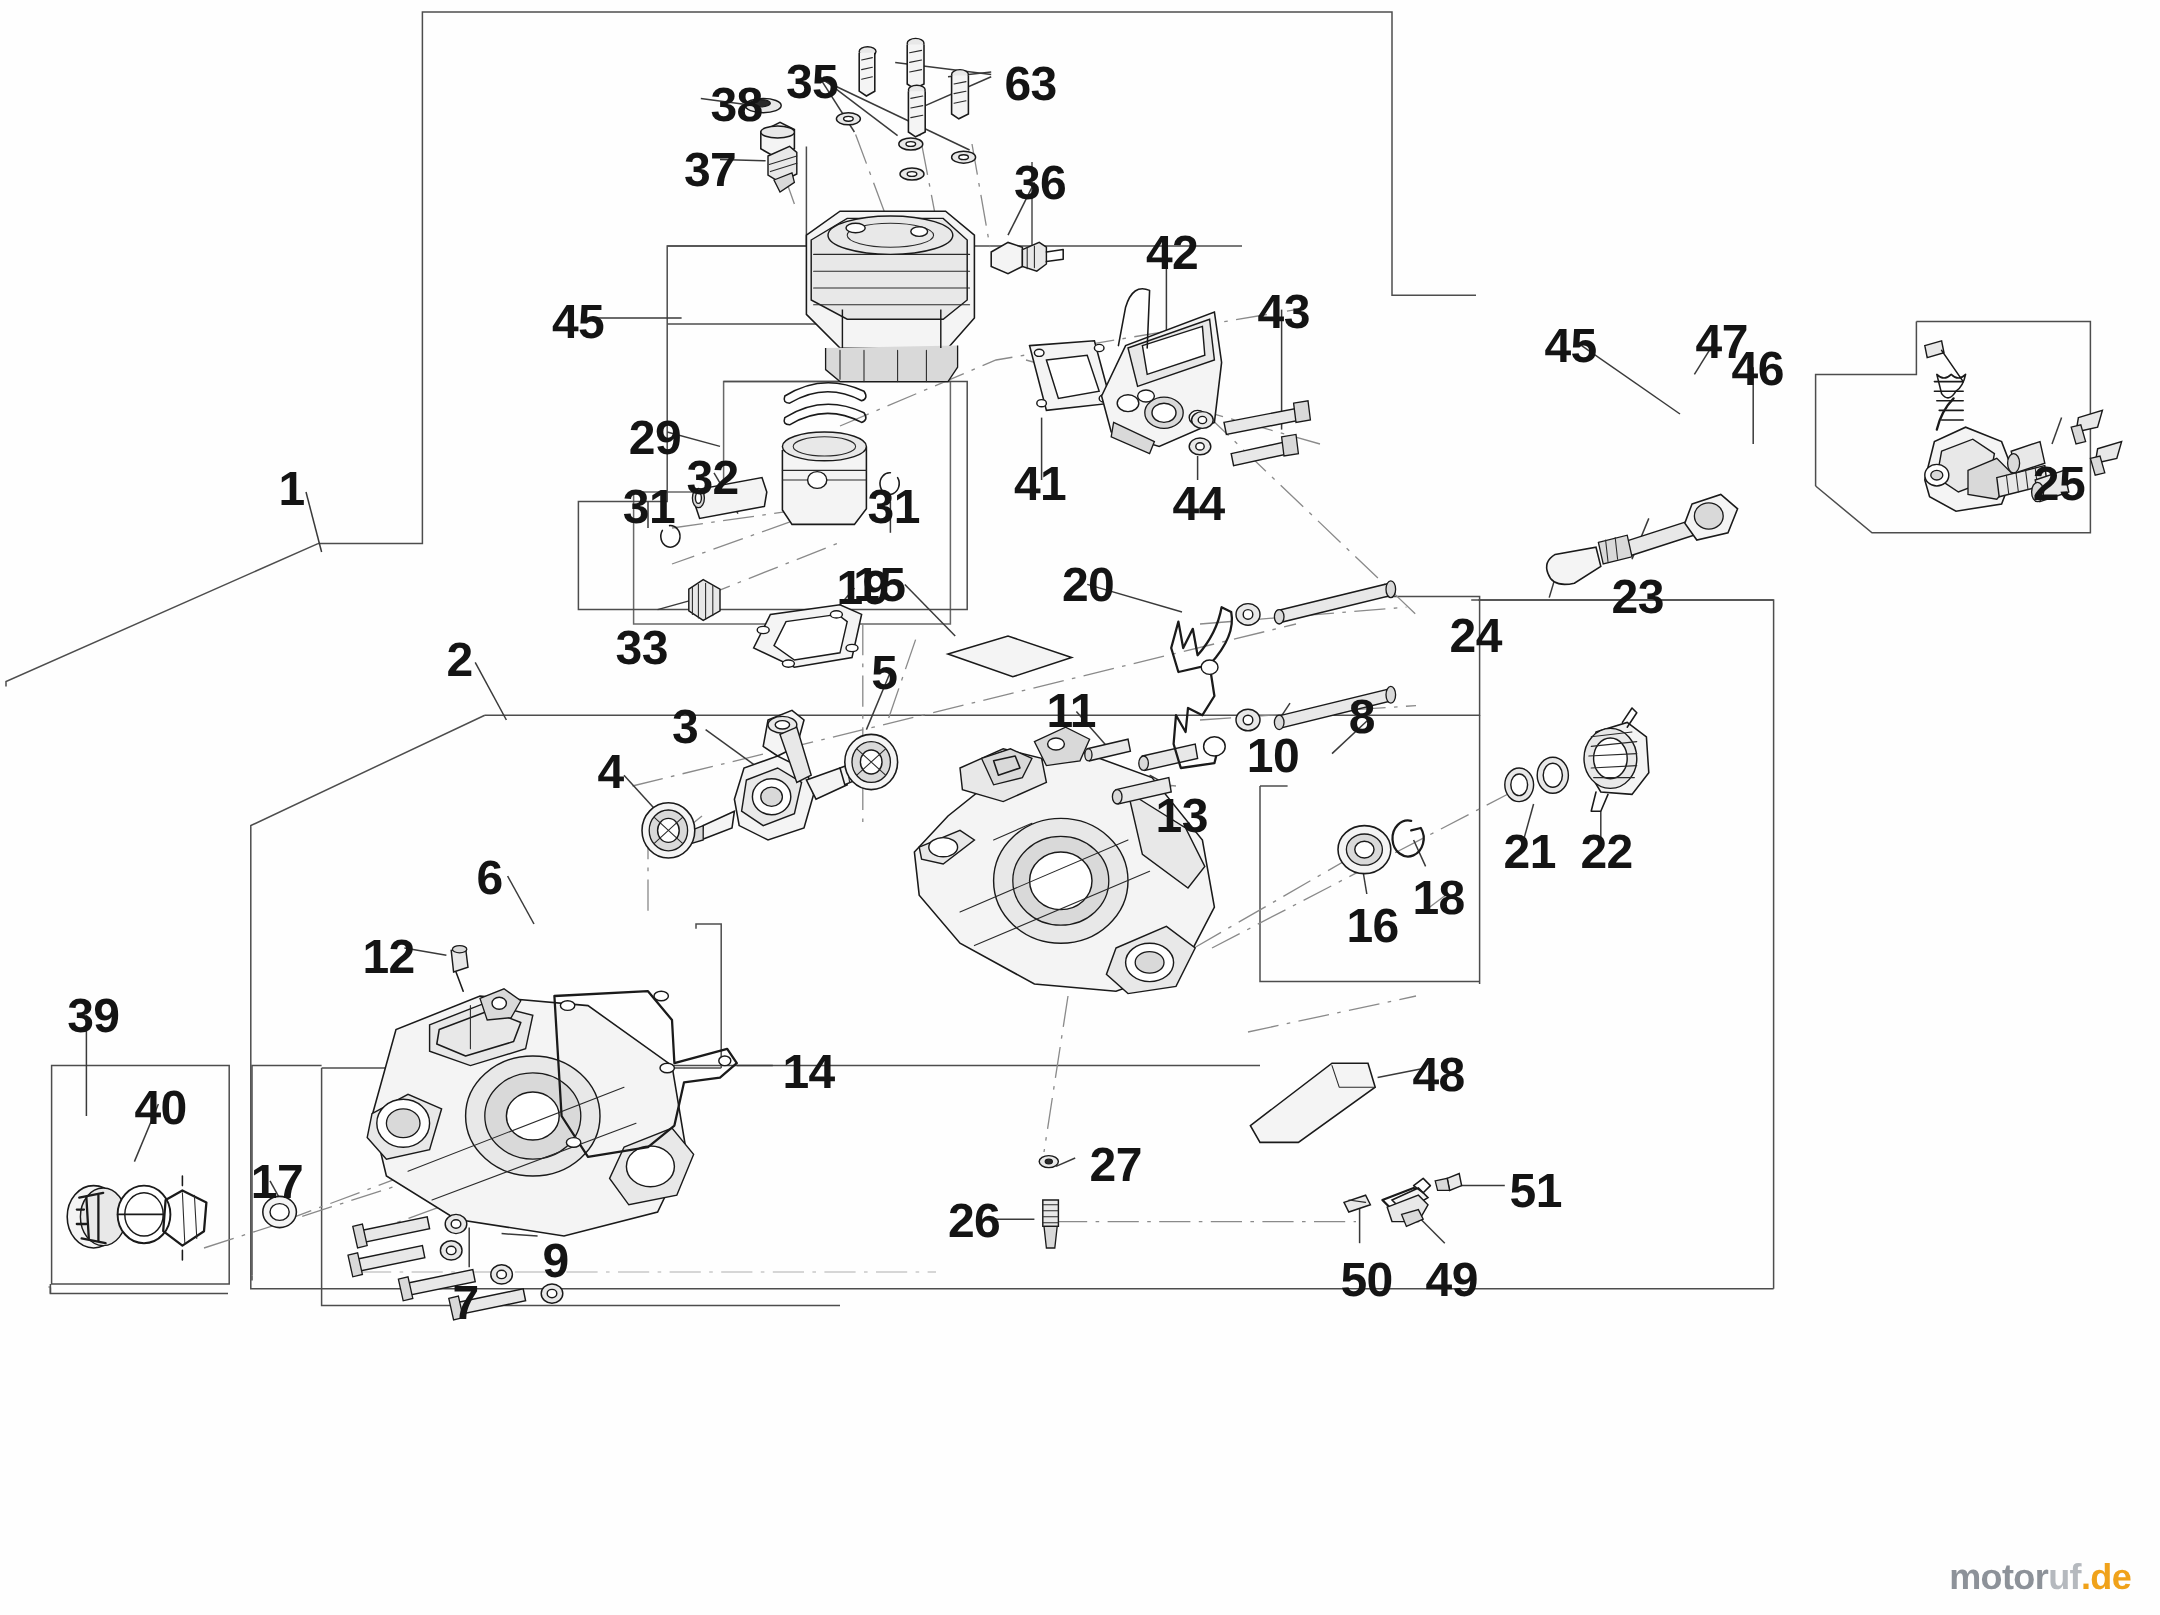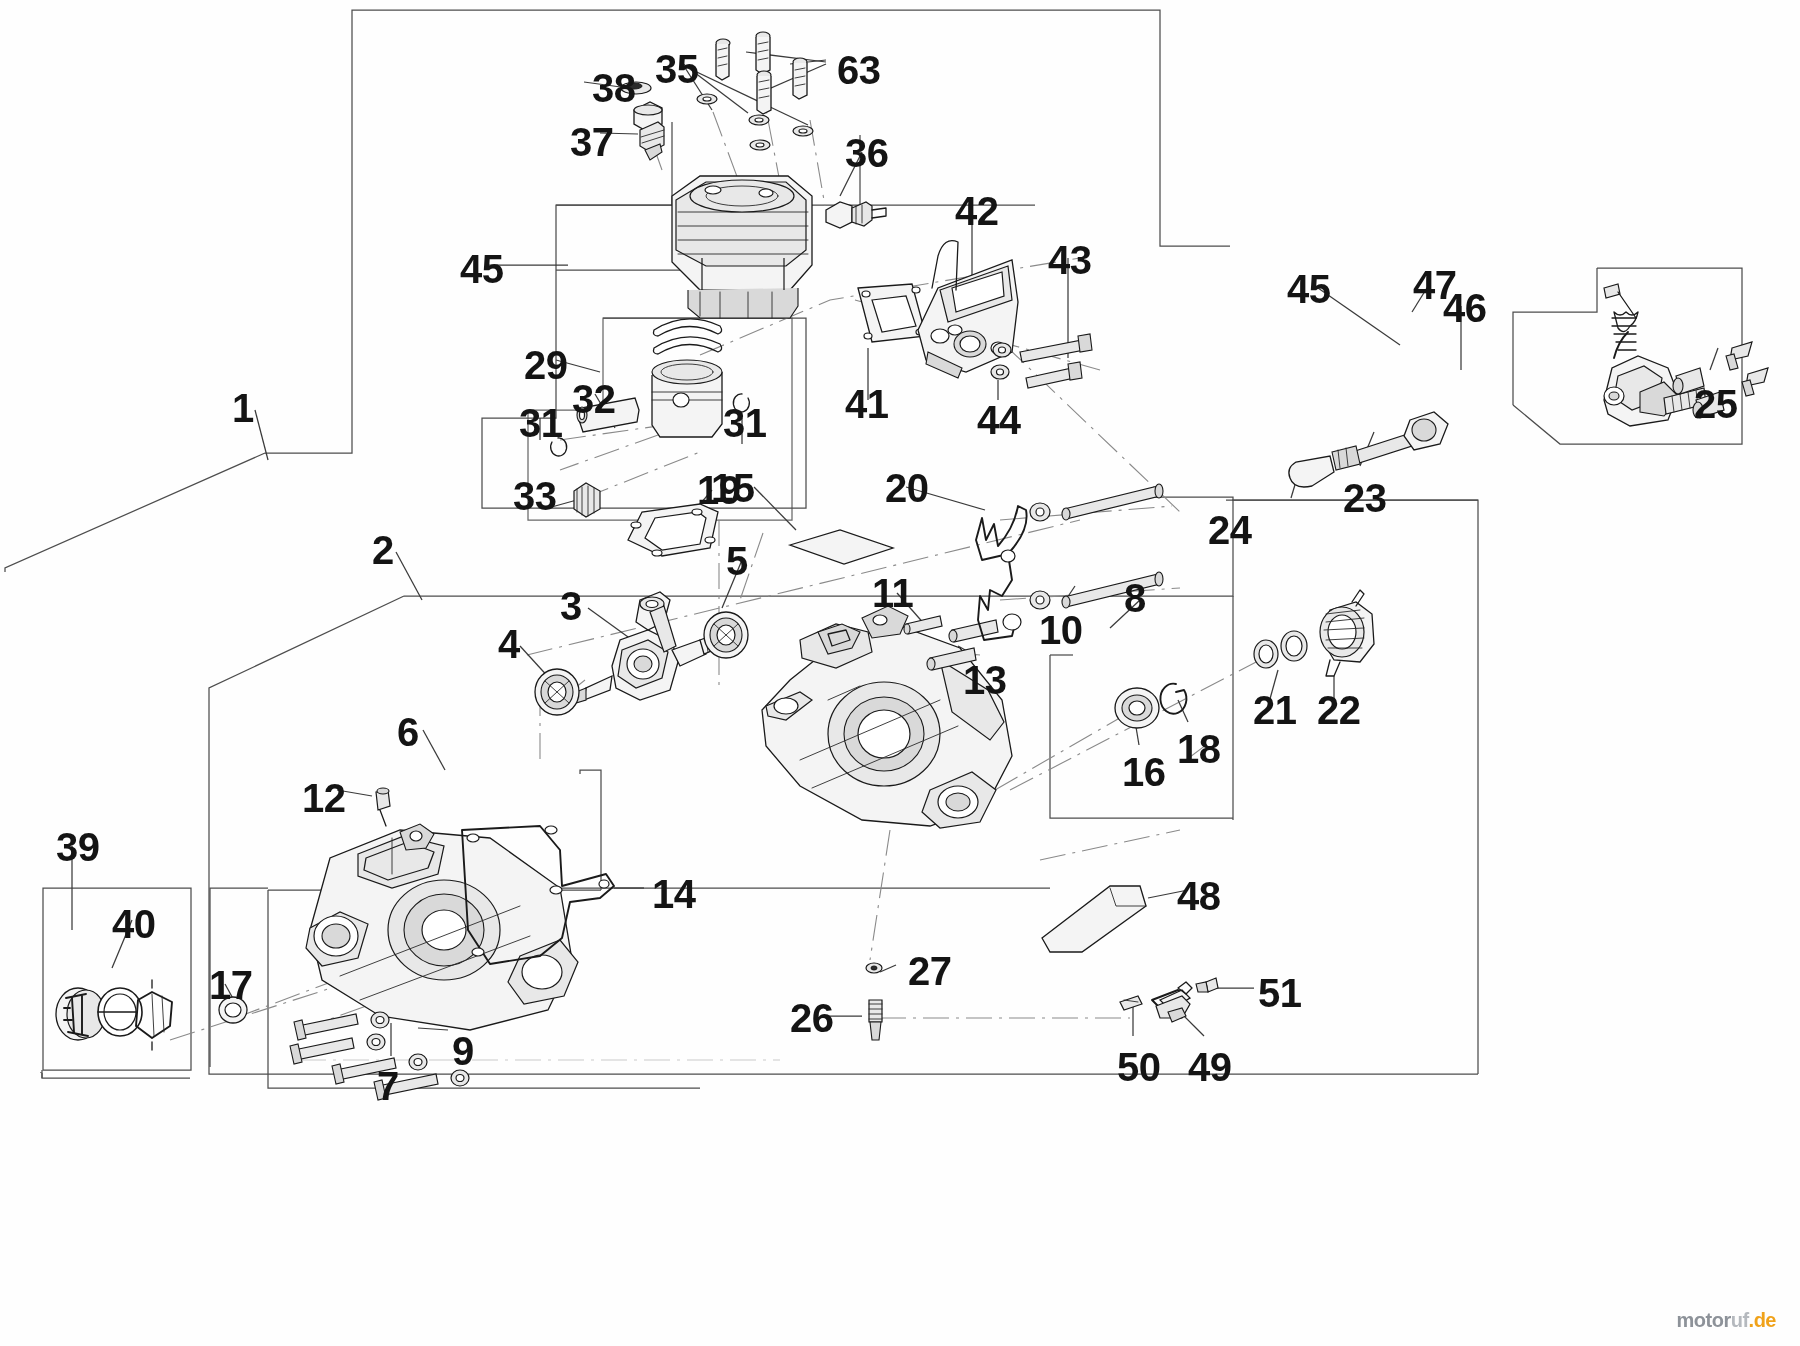--- a/index.html
+++ b/index.html
@@ -33,21 +33,21 @@
     line-height: 1;
     letter-spacing: -0.5px;
     white-space: nowrap;
     user-select: none;
   }
   .watermark {
     position: absolute;
     right: 24px;
     bottom: 14px;
     font-family: "Liberation Sans", sans-serif;
-    font-size: 20px;
+    font-size: 30px;
     font-weight: 700;
     letter-spacing: -0.5px;
     white-space: nowrap;
   }
   .wm-motor { color: #8d9299; }
   .wm-uf    { color: #b5b9be; }
   .wm-de    { color: #f0a21a; }
 </style>
 </head>
 <body>
@@ -692,21 +692,21 @@
   <div class="callout" style="left:1343px; top:478px;">23</div>
   <div class="callout" style="left:1208px; top:510px;">24</div>
   <div class="callout" style="left:1694px; top:384px;">25</div>
   <div class="callout" style="left:790px; top:998px;">26</div>
   <div class="callout" style="left:908px; top:951px;">27</div>
   <div class="callout" style="left:460px; top:249px;">45</div>
   <div class="callout" style="left:524px; top:345px;">29</div>
   <div class="callout" style="left:519px; top:403px;">31</div>
   <div class="callout" style="left:723px; top:403px;">31</div>
   <div class="callout" style="left:572px; top:379px;">32</div>
-  <div class="callout" style="left:513px; top:476px;">33</div>
+  <div class="callout" style="left:513px; top:520px;">33</div>
   <div class="callout" style="left:837px; top:50px;">63</div>
   <div class="callout" style="left:655px; top:49px;">35</div>
   <div class="callout" style="left:845px; top:133px;">36</div>
   <div class="callout" style="left:570px; top:122px;">37</div>
   <div class="callout" style="left:552px; top:68px;margin-left:40px;">38</div>
   <div class="callout" style="left:56px; top:827px;">39</div>
   <div class="callout" style="left:112px; top:904px;">40</div>
   <div class="callout" style="left:845px; top:384px;">41</div>
   <div class="callout" style="left:955px; top:191px;">42</div>
   <div class="callout" style="left:1048px; top:240px;">43</div>

